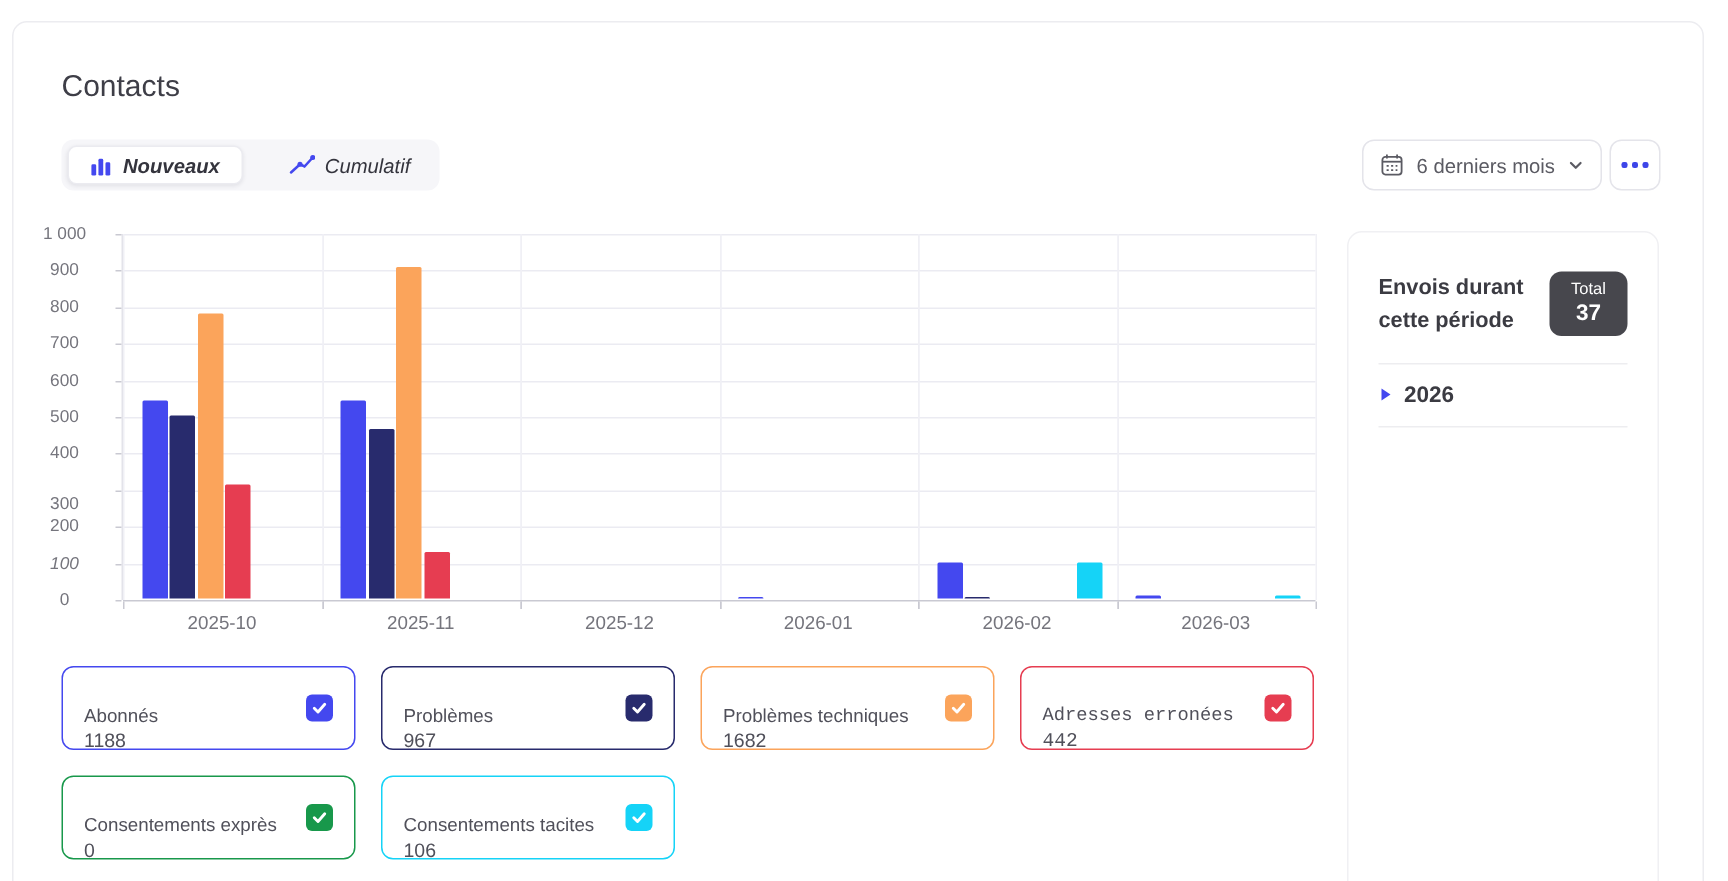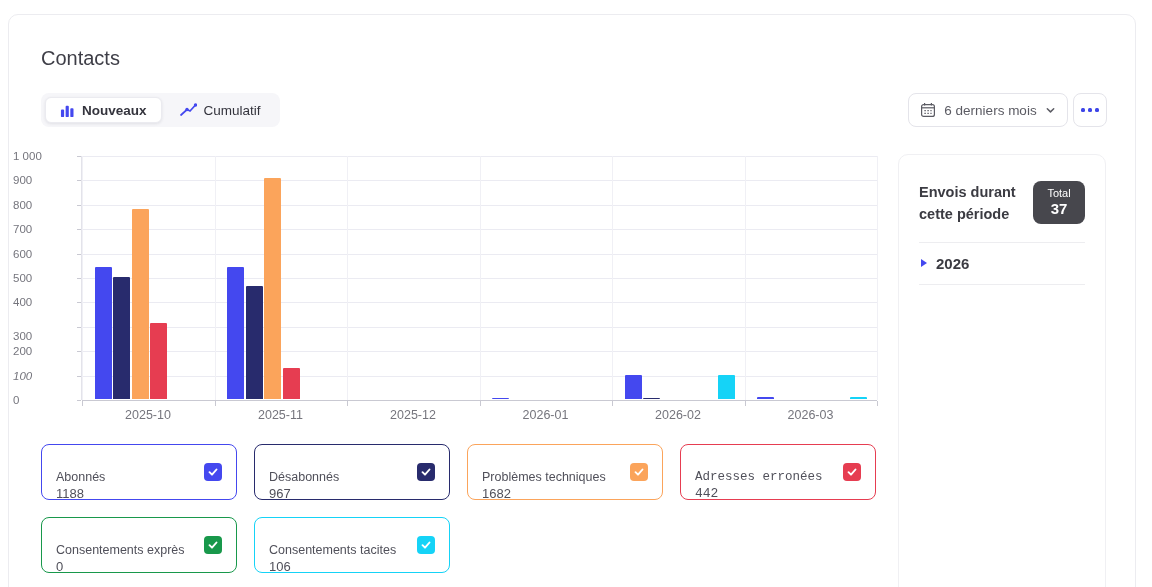--- a/index.html
+++ b/index.html
@@ -6,21 +6,21 @@
   html,body { width:1152px; height:587px; background:#fff; overflow:hidden;
               font-family:"Liberation Sans", sans-serif; color:#3c3c44; }
 
   .card { position:absolute; left:8px; top:14px; width:1128px; height:620px;
           background:#fff; border:1px solid #ececf0; border-radius:10px; }
 
   .page-title { position:absolute; left:32px; top:32px; font-size:20px; font-weight:500; color:#3e3e47; }
 
   
   .toggle-group { position:absolute; left:32px; top:78px; height:34px; background:#f6f6f9;
-                  border-radius:8px; display:flex; align-items:center; padding:4px; gap:2px; }
+                  border-radius:8px; display:flex; align-items:center; padding:4px; gap:15px;font-style:italic; }
   .toggle-btn { display:flex; align-items:center; gap:7px; height:26px; padding:0 14px;
                 border-radius:6px; font-size:13.5px; color:#34343d; cursor:pointer; border:1px solid transparent; }
   .toggle-btn.active { background:#fff; border:1px solid #ebebf0; font-weight:bold;
                        box-shadow:0 1px 3px rgba(40,40,60,.10); }
   .period-btn { position:absolute; left:899px; top:78px; width:160px; height:34px; background:#fff;
                 border:1px solid #e4e4ea; border-radius:8px; display:flex; align-items:center;
                 justify-content:center; gap:8px; font-size:13.5px; color:#5b5b63; cursor:pointer; }
   .more-btn { position:absolute; left:1064px; top:78px; width:34px; height:34px; background:#fff;
               border:1px solid #e4e4ea; border-radius:8px; display:flex; align-items:center;
               justify-content:center; gap:3px; cursor:pointer; }
@@ -28,21 +28,21 @@
 
   
   .chart { position:absolute; left:0; top:0; }
   .plot { position:absolute; left:72px; top:141px; width:795px; height:244px;
           border-left:1px solid #e3e3ea; }
   .gridline-h { position:absolute; left:0; width:795px; height:1px; background:#ebebf2; }
   .gridline-h.base { background:#c9c9d2; }
   .gridline-v { position:absolute; top:0; width:1px; height:244px; background:#f0f0f5; }
   .tick-y { position:absolute; left:-5px; width:4px; height:1px; background:#c9c9d2; }
   .tick-x { position:absolute; bottom:-6px; width:1px; height:5px; background:#c9c9d2; }
-  .ylabel { position:absolute; right:803px; width:60px; text-align:left; font-size:11.5px;
+  .ylabel { position:absolute; right:803px; width:60px; text-align:center; font-size:11.5px;
             color:#75757d; transform:translateY(-6px); }
   .xlabel { position:absolute; top:252px; width:132px; text-align:center; font-size:12.5px; color:#75757d; }
   .bar { position:absolute; bottom:1px; width:17px; border-radius:1px 1px 0 0; }
 
   
   .legend { position:absolute; left:32px; top:429px; width:836px; display:flex; flex-wrap:wrap;
             gap:17px 17px; }
   .legend-card { width:196px; height:56px; background:#fff; border:1.5px solid; border-radius:8px;
                  display:flex; align-items:center; justify-content:space-between;
                  padding:0 14px; cursor:pointer; }
@@ -209,21 +209,21 @@
           <span class="legend-value">1188</span>
         </div>
         <span class="checkbox" style="background: rgb(68, 72, 239);">
           <svg width="12" height="12" viewBox="0 0 12 12">
             <path d="M2.5 6.2 L5 8.7 L9.5 3.5" stroke="#fff" stroke-width="1.9" fill="none" stroke-linecap="round" stroke-linejoin="round"></path>
           </svg>
         </span>
       </div>
       <div class="legend-card" style="border-color: rgb(40, 43, 109);">
         <div class="legend-texts">
-          <span class="legend-label">Désabonnés</span>
+          <span class="legend-label">Problèmes</span>
           <span class="legend-value">967</span>
         </div>
         <span class="checkbox" style="background: rgb(40, 43, 109);">
           <svg width="12" height="12" viewBox="0 0 12 12">
             <path d="M2.5 6.2 L5 8.7 L9.5 3.5" stroke="#fff" stroke-width="1.9" fill="none" stroke-linecap="round" stroke-linejoin="round"></path>
           </svg>
         </span>
       </div>
       <div class="legend-card" style="border-color: rgb(251, 164, 91);">
         <div class="legend-texts">

